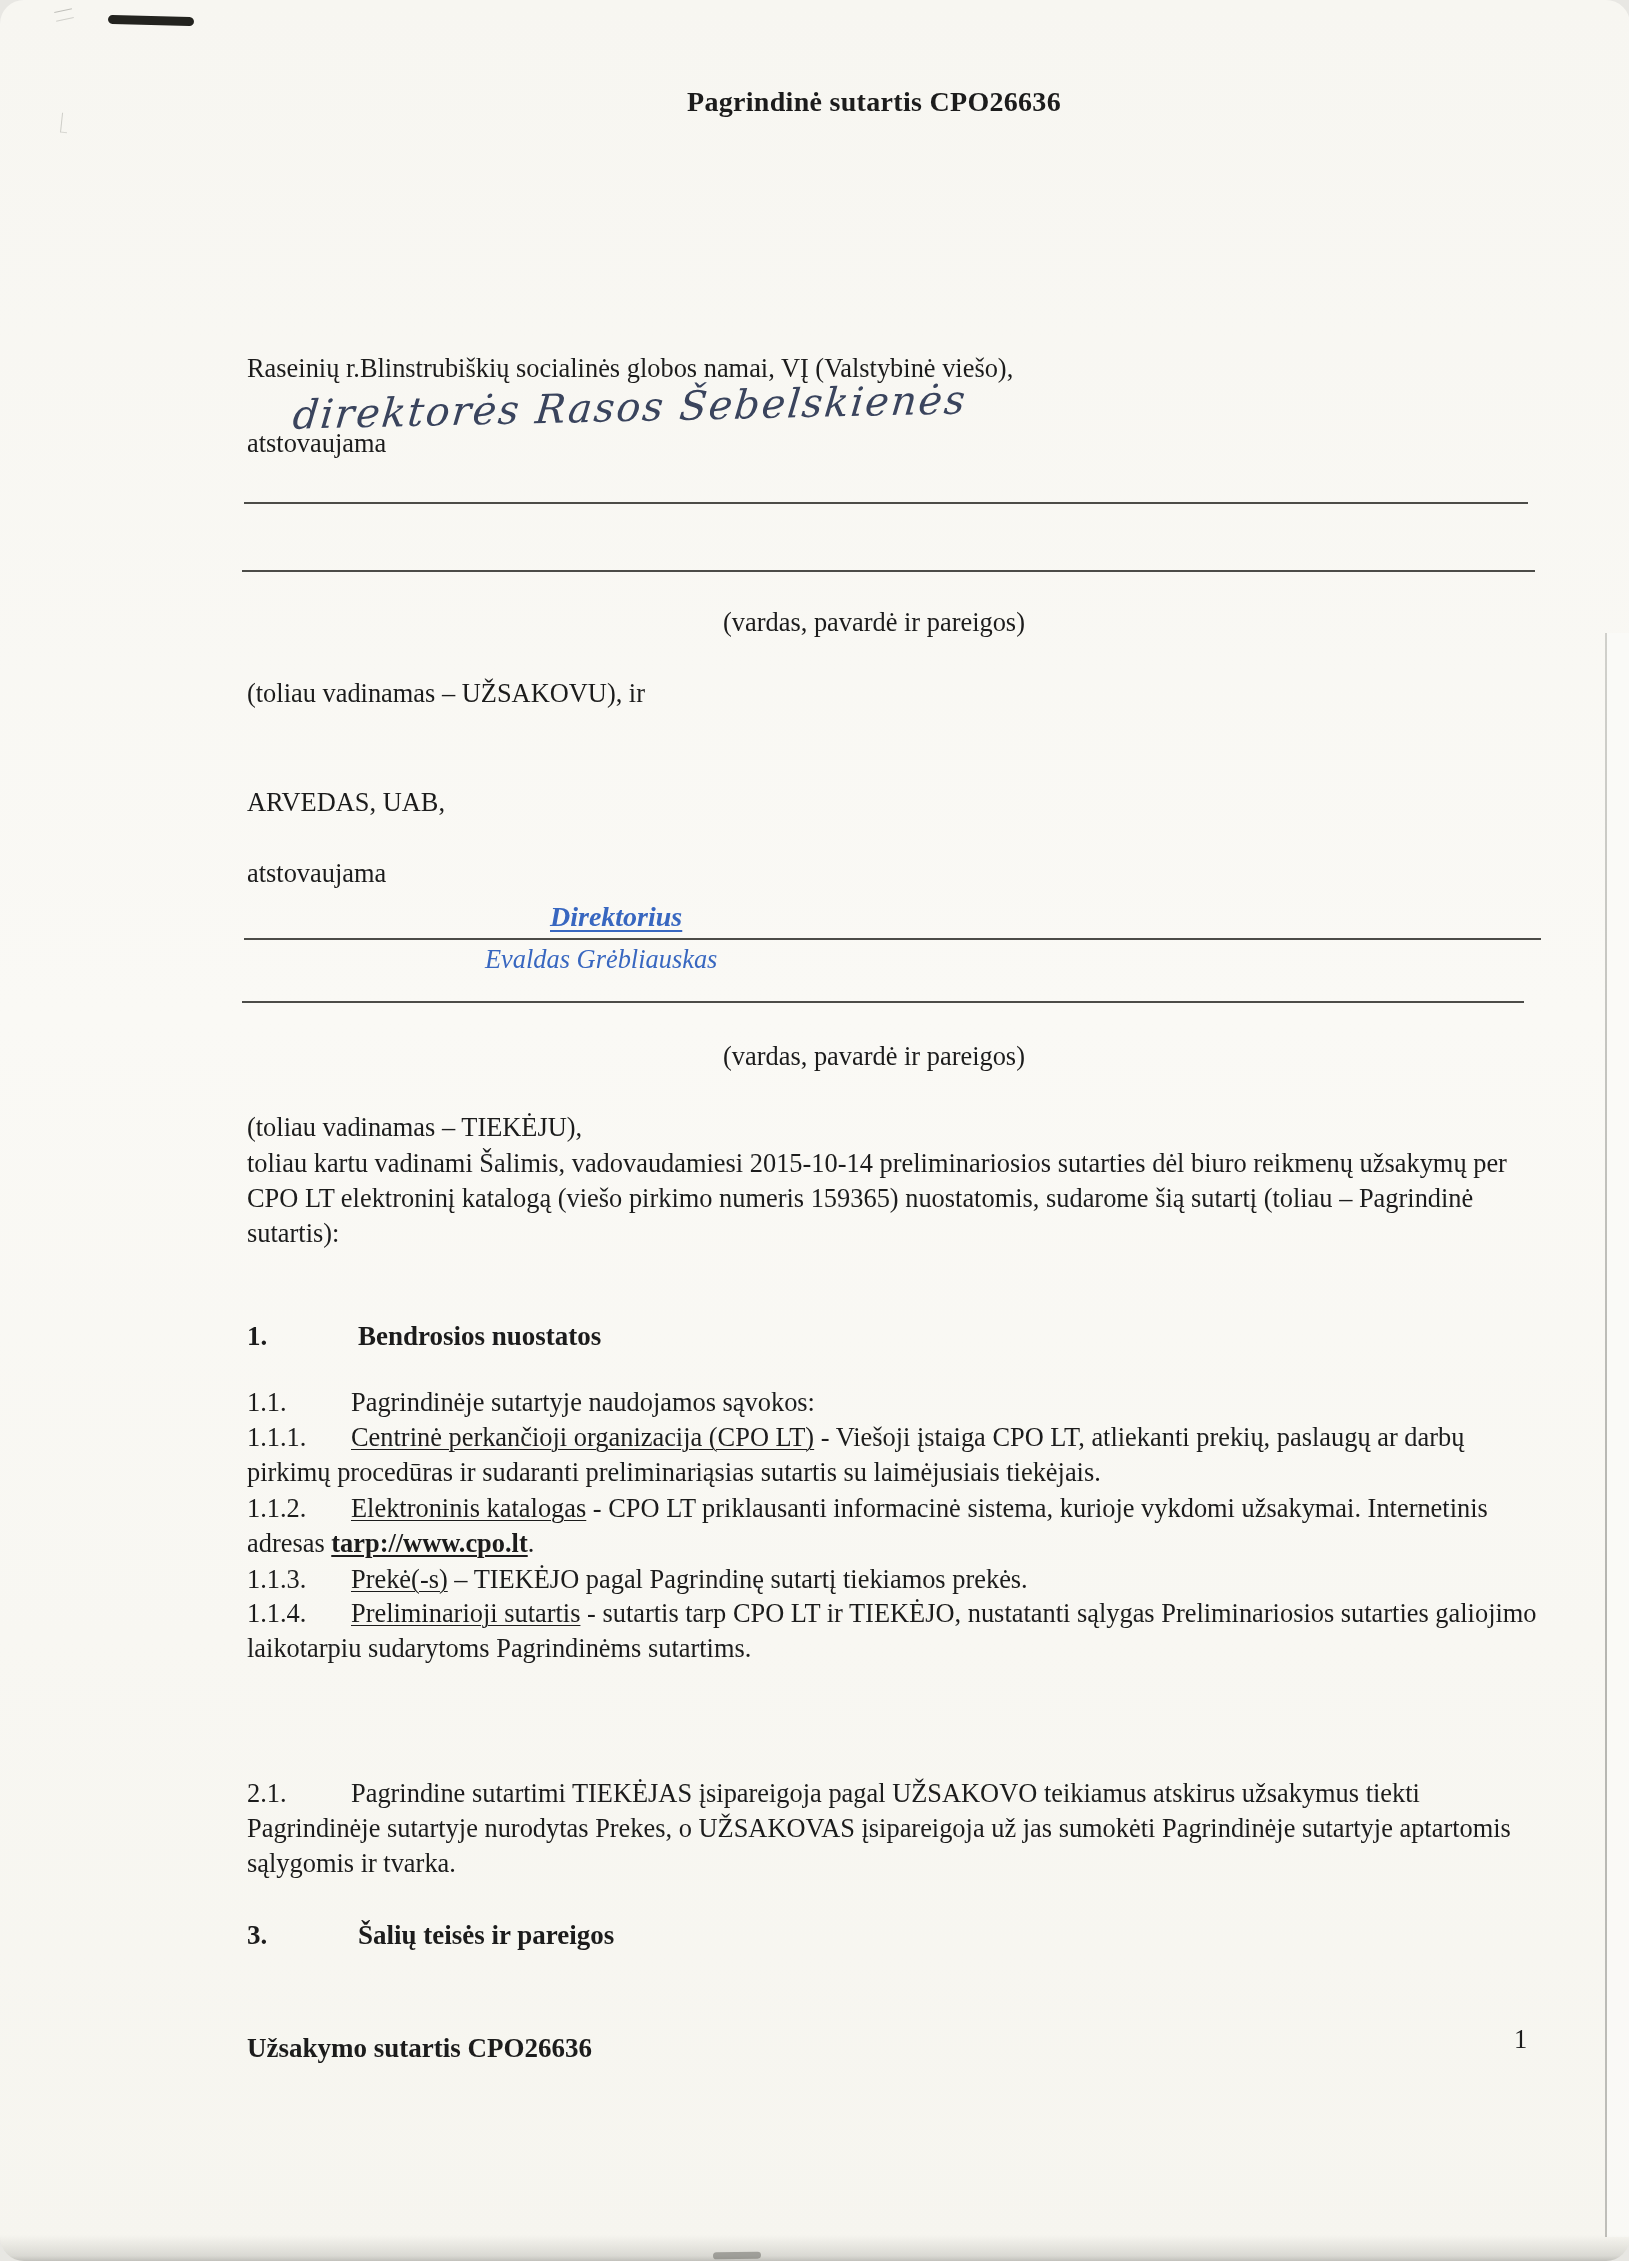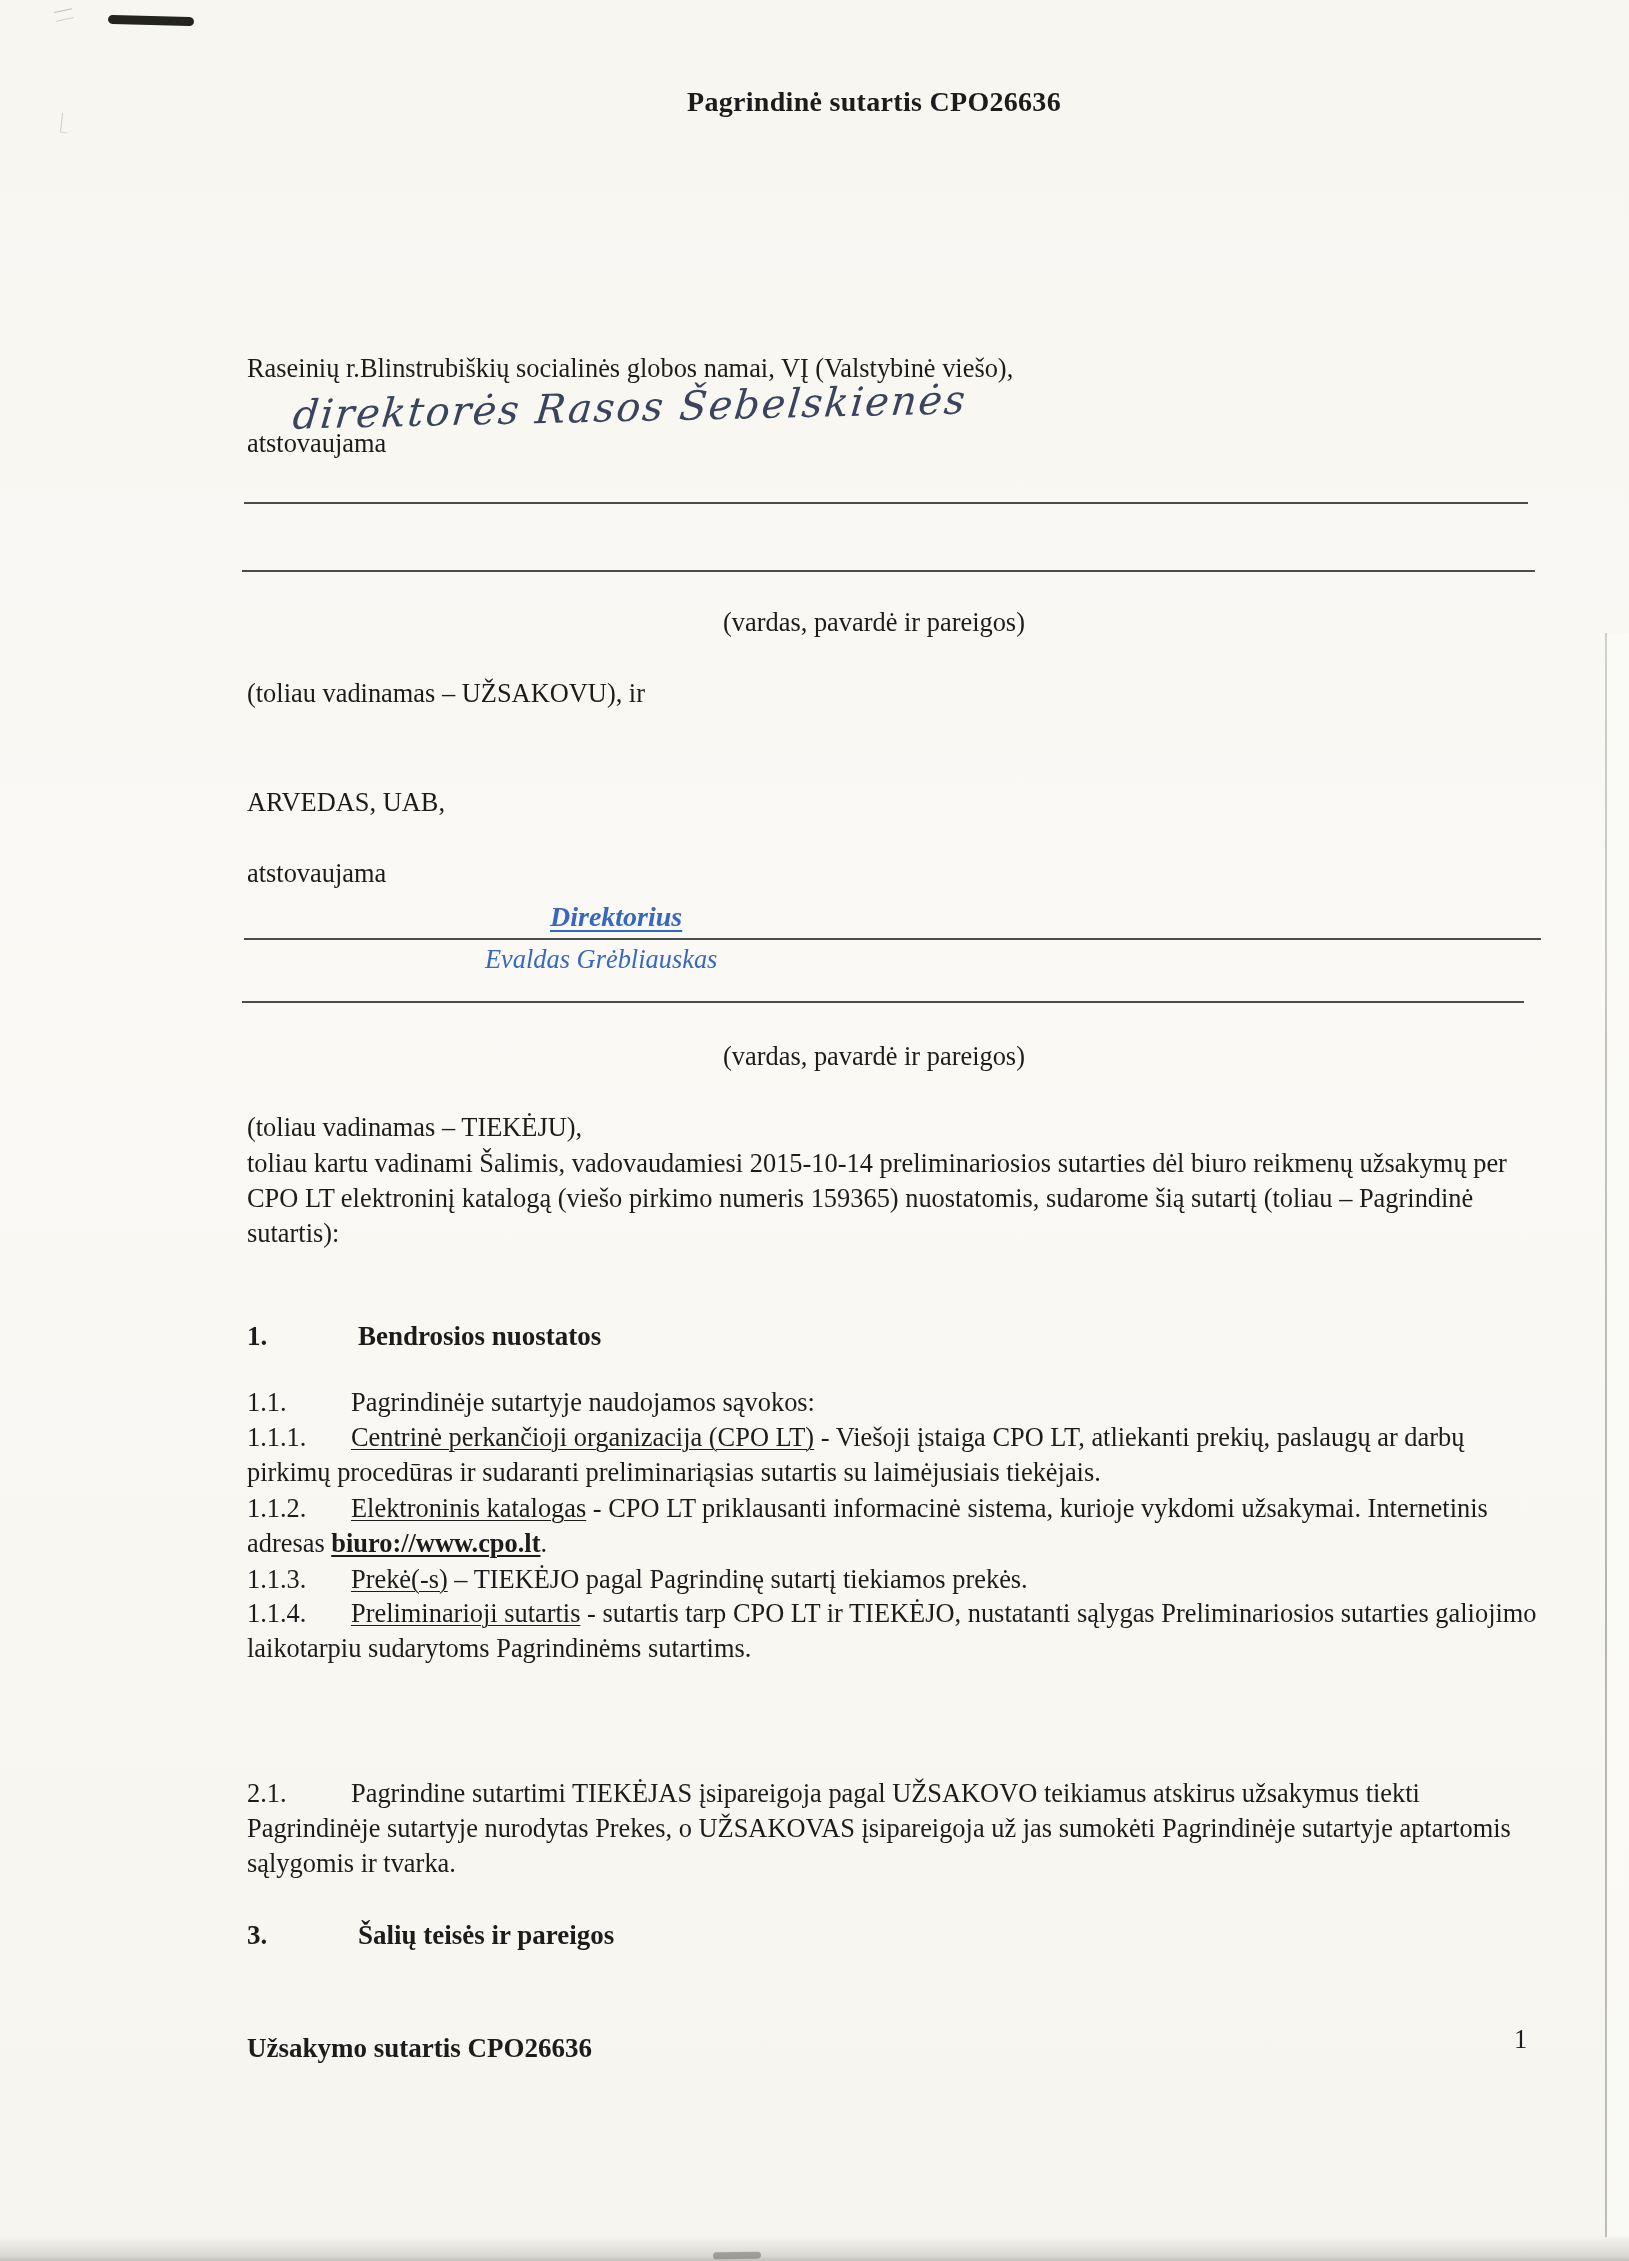--- a/index.html
+++ b/index.html
@@ -9,20 +9,21 @@
   }
   .paper {
     position: relative;
     width: 1630px;
     height: 2261px;
     margin: 0 auto;
     background: linear-gradient(180deg, #f7f6f1 0%, #faf9f5 45%, #f6f5ef 100%);
     overflow: hidden;
     font-family: "Liberation Serif", "DejaVu Serif", serif;
     color: #1c1c1c;
+    border-radius: 24px;
   }
 
   
   .artifact { position: absolute; }
   .dash {
     left: 108px; top: 15.5px; width: 86px; height: 9px;
     background: #23231f; border-radius: 5.2px;
     transform: rotate(1.6deg);
   }
   .squiggle1 {
@@ -158,21 +159,21 @@
   <p class="t" style="top:1110px">(toliau vadinamas – TIEKĖJU),</p>
 
   <p class="t" style="top:1146px">toliau kartu vadinami Šalimis, vadovaudamiesi 2015-10-14 preliminariosios sutarties dėl biuro reikmenų užsakymų per CPO LT elektroninį katalogą (viešo pirkimo numeris 159365) nuostatomis, sudarome šią sutartį (toliau – Pagrindinė sutartis):</p>
 
   <p class="t heading" style="top:1319px"><span class="hnum">1.</span><span>Bendrosios nuostatos</span></p>
 
   <p class="t" style="top:1385px"><span class="num">1.1.</span><span>Pagrindinėje sutartyje naudojamos sąvokos:</span></p>
 
   <p class="t" style="top:1420px"><span class="num">1.1.1.</span><span class="u">Centrinė perkančioji organizacija (CPO LT)</span><span> - Viešoji įstaiga CPO LT, atliekanti prekių, paslaugų ar darbų pirkimų procedūras ir sudaranti preliminariąsias sutartis su laimėjusiais tiekėjais.</span></p>
 
-  <p class="t" style="top:1491px"><span class="num">1.1.2.</span><span class="u">Elektroninis katalogas</span><span> - CPO LT priklausanti informacinė sistema, kurioje vykdomi užsakymai. Internetinis adresas </span><span class="linkish">biuro://www.cpo.lt</span><span>.</span></p>
+  <p class="t" style="top:1491px"><span class="num">1.1.2.</span><span class="u">Elektroninis katalogas</span><span> - CPO LT priklausanti informacinė sistema, kurioje vykdomi užsakymai. Internetinis adresas </span><span class="linkish">tarp://www.cpo.lt</span><span>.</span></p>
 
   <p class="t" style="top:1562px"><span class="num">1.1.3.</span><span class="u">Prekė(-s)</span><span> – TIEKĖJO pagal Pagrindinę sutartį tiekiamos prekės.</span></p>
 
   <p class="t" style="top:1596px"><span class="num">1.1.4.</span><span class="u">Preliminarioji sutartis</span><span> - sutartis tarp CPO LT ir TIEKĖJO, nustatanti sąlygas Preliminariosios sutarties galiojimo laikotarpiu sudarytoms Pagrindinėms sutartims.</span></p>
 
 
   <p class="t" style="top:1776px"><span class="num">2.1.</span><span>Pagrindine sutartimi TIEKĖJAS įsipareigoja pagal UŽSAKOVO teikiamus atskirus užsakymus tiekti Pagrindinėje sutartyje nurodytas Prekes, o UŽSAKOVAS įsipareigoja už jas sumokėti Pagrindinėje sutartyje aptartomis sąlygomis ir tvarka.</span></p>
 
   <p class="t heading" style="top:1918px"><span class="hnum">3.</span><span>Šalių teisės ir pareigos</span></p>
 

